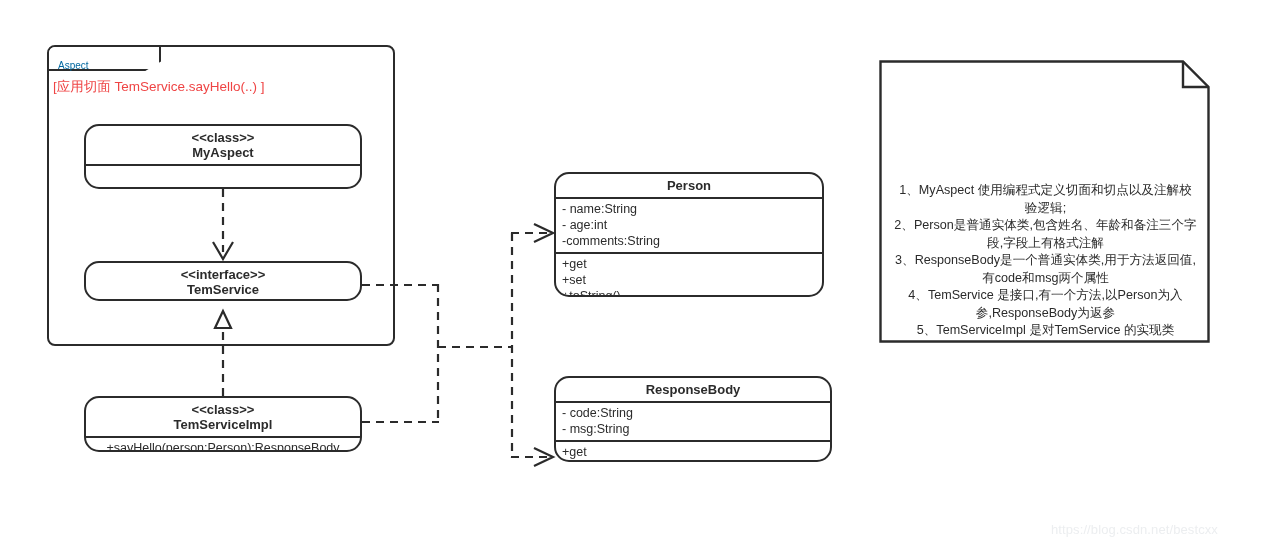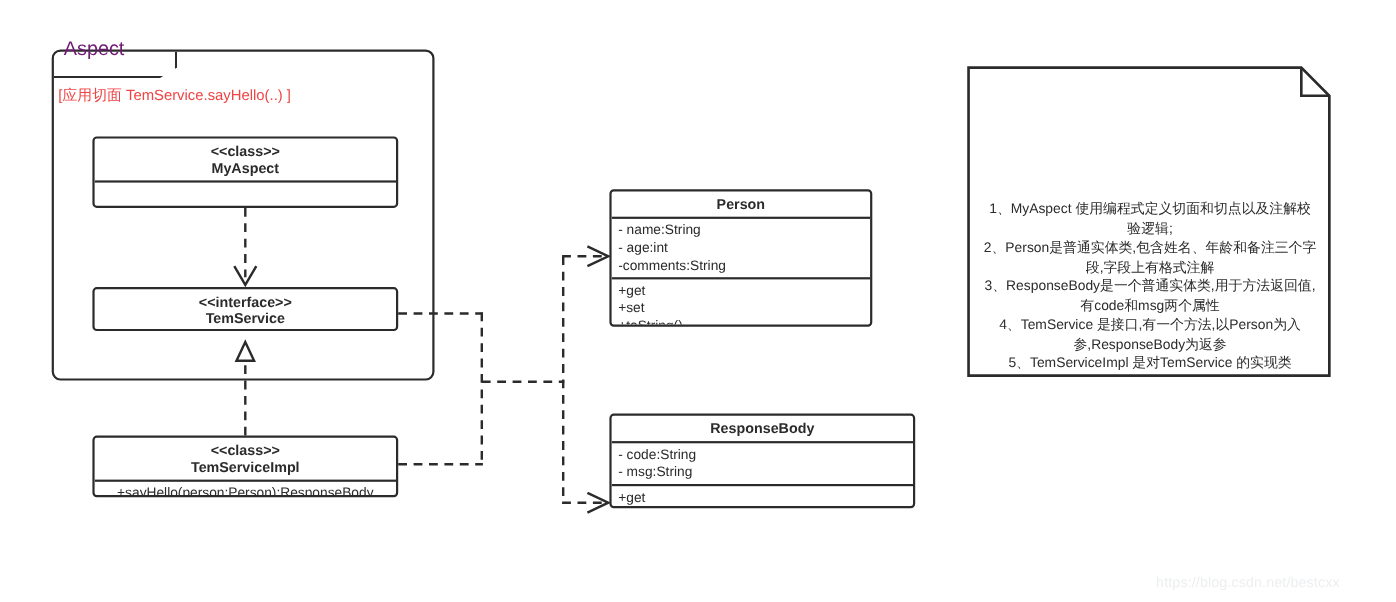--- a/index.html
+++ b/index.html
@@ -17,21 +17,21 @@
     height: 547px;
     background: #ffffff;
     overflow: hidden;
   }
 
   
   .uml-box {
     position: absolute;
     box-sizing: border-box;
     border: 2px solid #2b2b2b;
-    border-radius: 4px;
+    border-radius: 15px;
     background: #ffffff;
     overflow: hidden;
   }
   .uml-header {
     text-align: center;
     font-weight: bold;
     font-size: 13px;
     line-height: 15px;
     padding: 4px 4px 4px 4px;
     box-sizing: border-box;
@@ -87,24 +87,24 @@
     border-right: 2px solid #2b2b2b;
     border-bottom: 2px solid #2b2b2b;
     border-top-left-radius: 6px;
     background: #ffffff;
     -webkit-clip-path: polygon(0 0, 100% 0, 100% 60%, 86% 100%, 0 100%);
     clip-path: polygon(0 0, 100% 0, 100% 60%, 86% 100%, 0 100%);
   }
   #aspect-label {
     position: absolute;
     left: 58px;
-    top: 36px;
-    font-size: 18px;
+    top: 58px;
+    font-size: 10px;
     line-height: 16px;
-    color: #701a75;
+    color: #0369a1;
   }
   #aspect-pointcut {
     position: absolute;
     left: 53px;
     top: 78px;
     font-size: 13.5px;
     line-height: 18px;
     color: #ef4444;
     white-space: nowrap;
   }
@@ -189,21 +189,21 @@
   <div class="uml-box" style="left:84px; top:396px; width:278px; height:56px;">
     <div class="uml-header">
       <span class="stereo">&lt;&lt;class&gt;&gt;</span>
       <span class="cname">TemServiceImpl</span>
     </div>
     <div class="uml-sep uml-compart centered">
       <div class="row">+sayHello(person:Person):ResponseBody</div>
     </div>
   </div>
 
-  <div class="uml-box" style="left:554px; top:172px; width:239px; height:125px;">
+  <div class="uml-box" style="left:554px; top:172px; width:270px; height:125px;">
     <div class="uml-header">
       <span class="cname">Person</span>
     </div>
     <div class="uml-sep uml-compart">
       <div class="row">- name:String</div>
       <div class="row">- age:int</div>
       <div class="row">-comments:String</div>
     </div>
     <div class="uml-sep uml-compart">
       <div class="row">+get</div>

